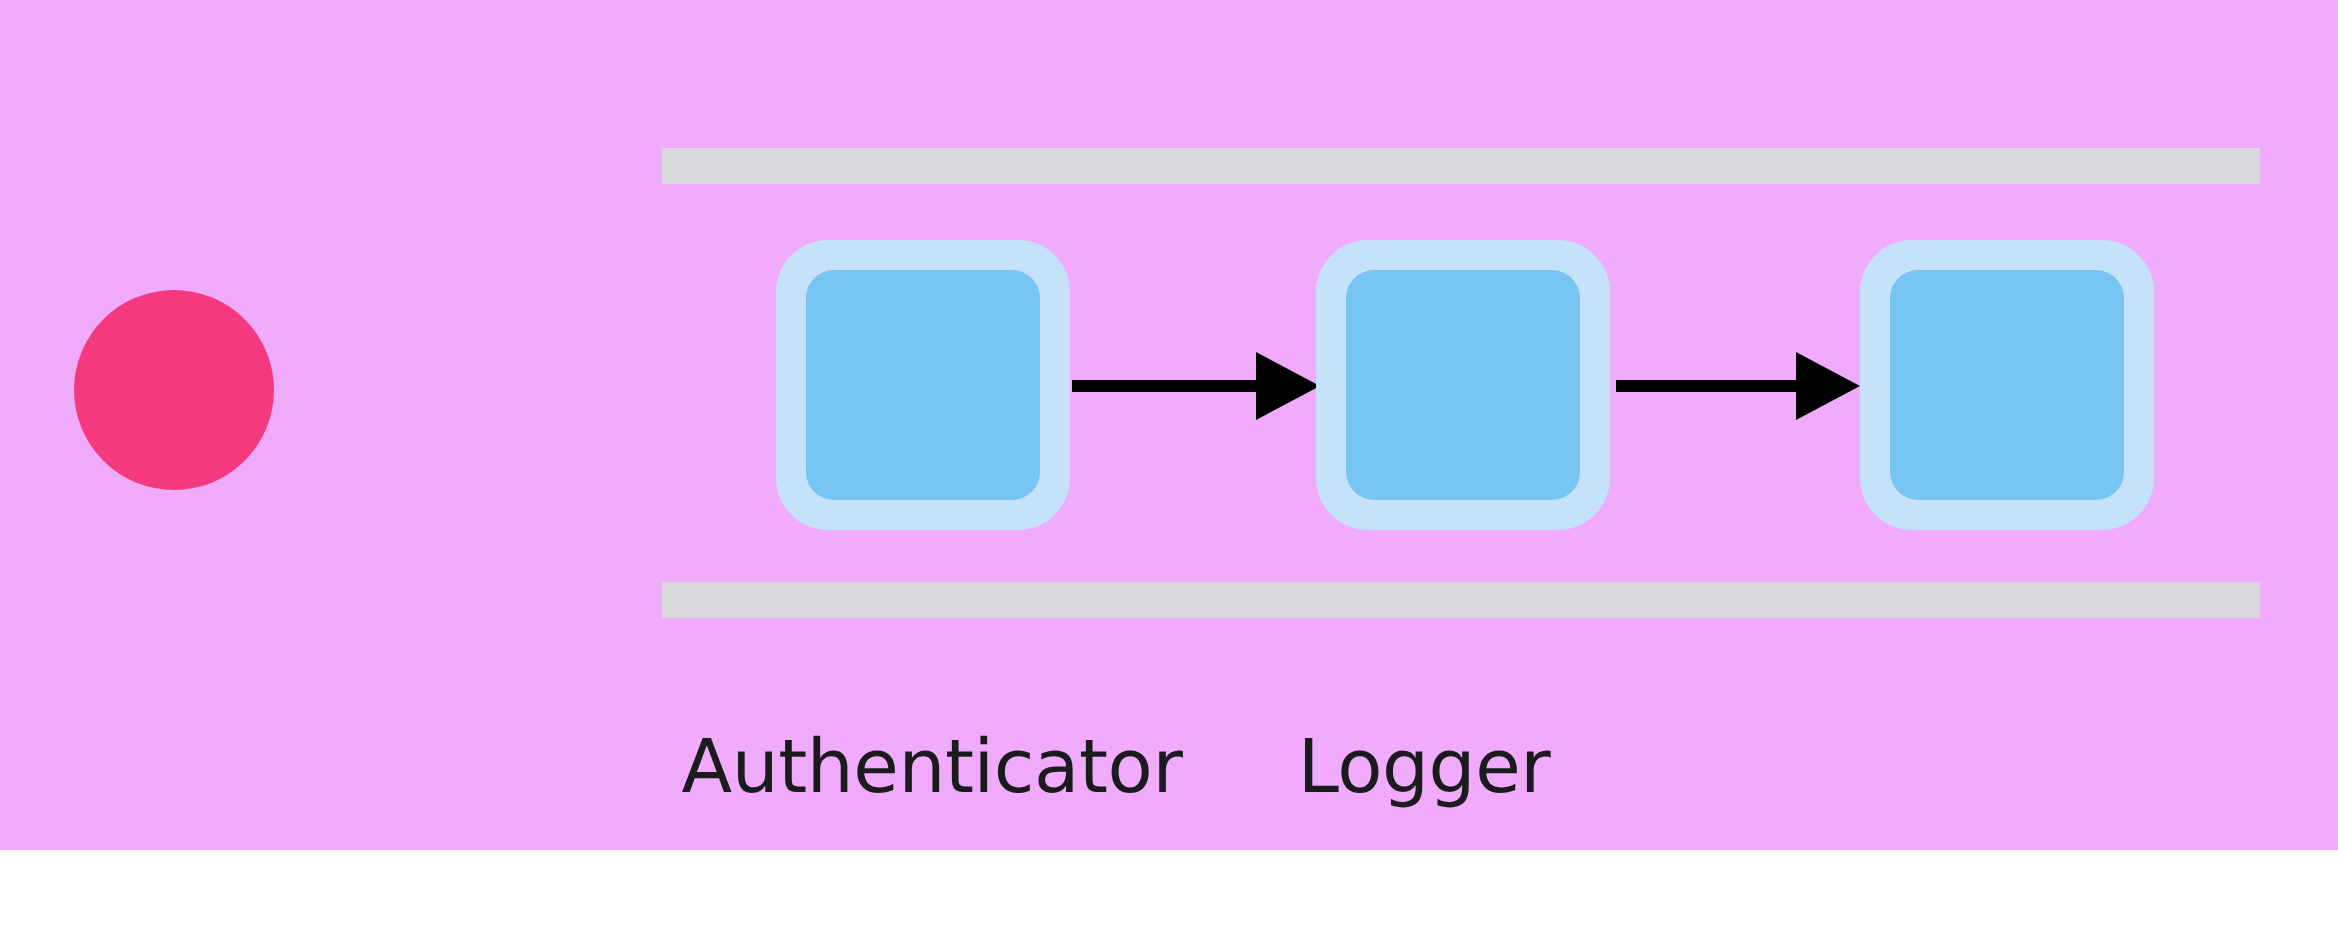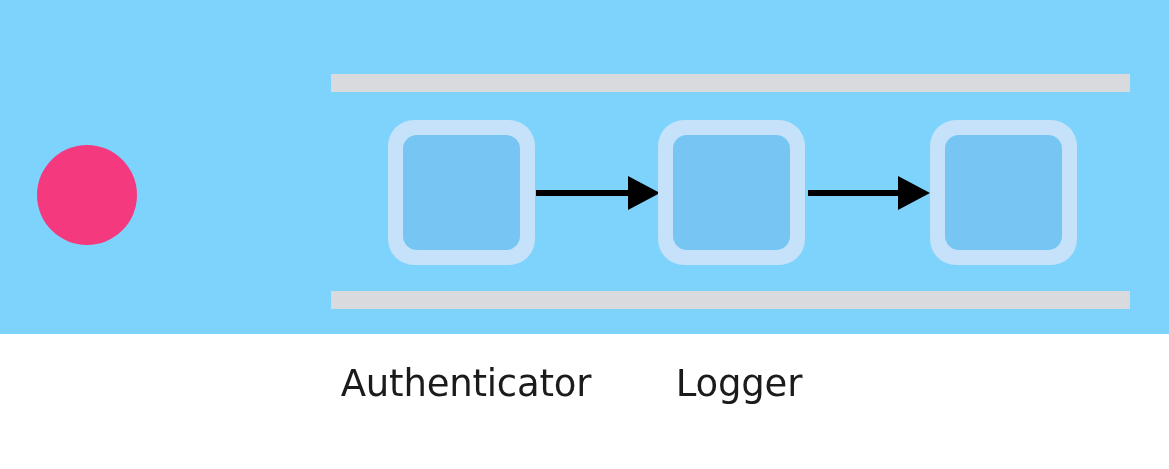--- a/index.html
+++ b/index.html
@@ -9,22 +9,22 @@
   body {
     width: 1169px;
     height: 469px;
     background: #ffffff;
     font-family: "DejaVu Sans", "Liberation Sans", sans-serif;
     overflow: hidden;
   }
   #canvas {
     position: relative;
     width: 1169px;
-    height: 334px;
-    background: #7dd3fc;
+    height: 425px;
+    background: #f0abfc;
   }
 
   
   .status-dot {
     position: absolute;
     left: 37px;
     top: 145px;
     width: 100px;
     height: 100px;
     border-radius: 50%;
@@ -81,21 +81,21 @@
     height: 44px;
     line-height: 44px;
     font-size: 37px;
     font-weight: 500;
     letter-spacing: -0.2px;
     color: #1b1b1d;
     white-space: nowrap;
     text-align: center;
   }
   .stage-label-1 { left: 326px; width: 280px; }
-  .stage-label-2 { left: 649px; width: 180px; }
+  .stage-label-2 { left: 622px; width: 180px; }
   .stage-label-3 { left: 878px; width: 260px; }
 </style>
 </head>
 <body>
 
 <div id="canvas">
 
   <div class="status-dot"></div>
 
   <div class="rail rail-top"></div>

